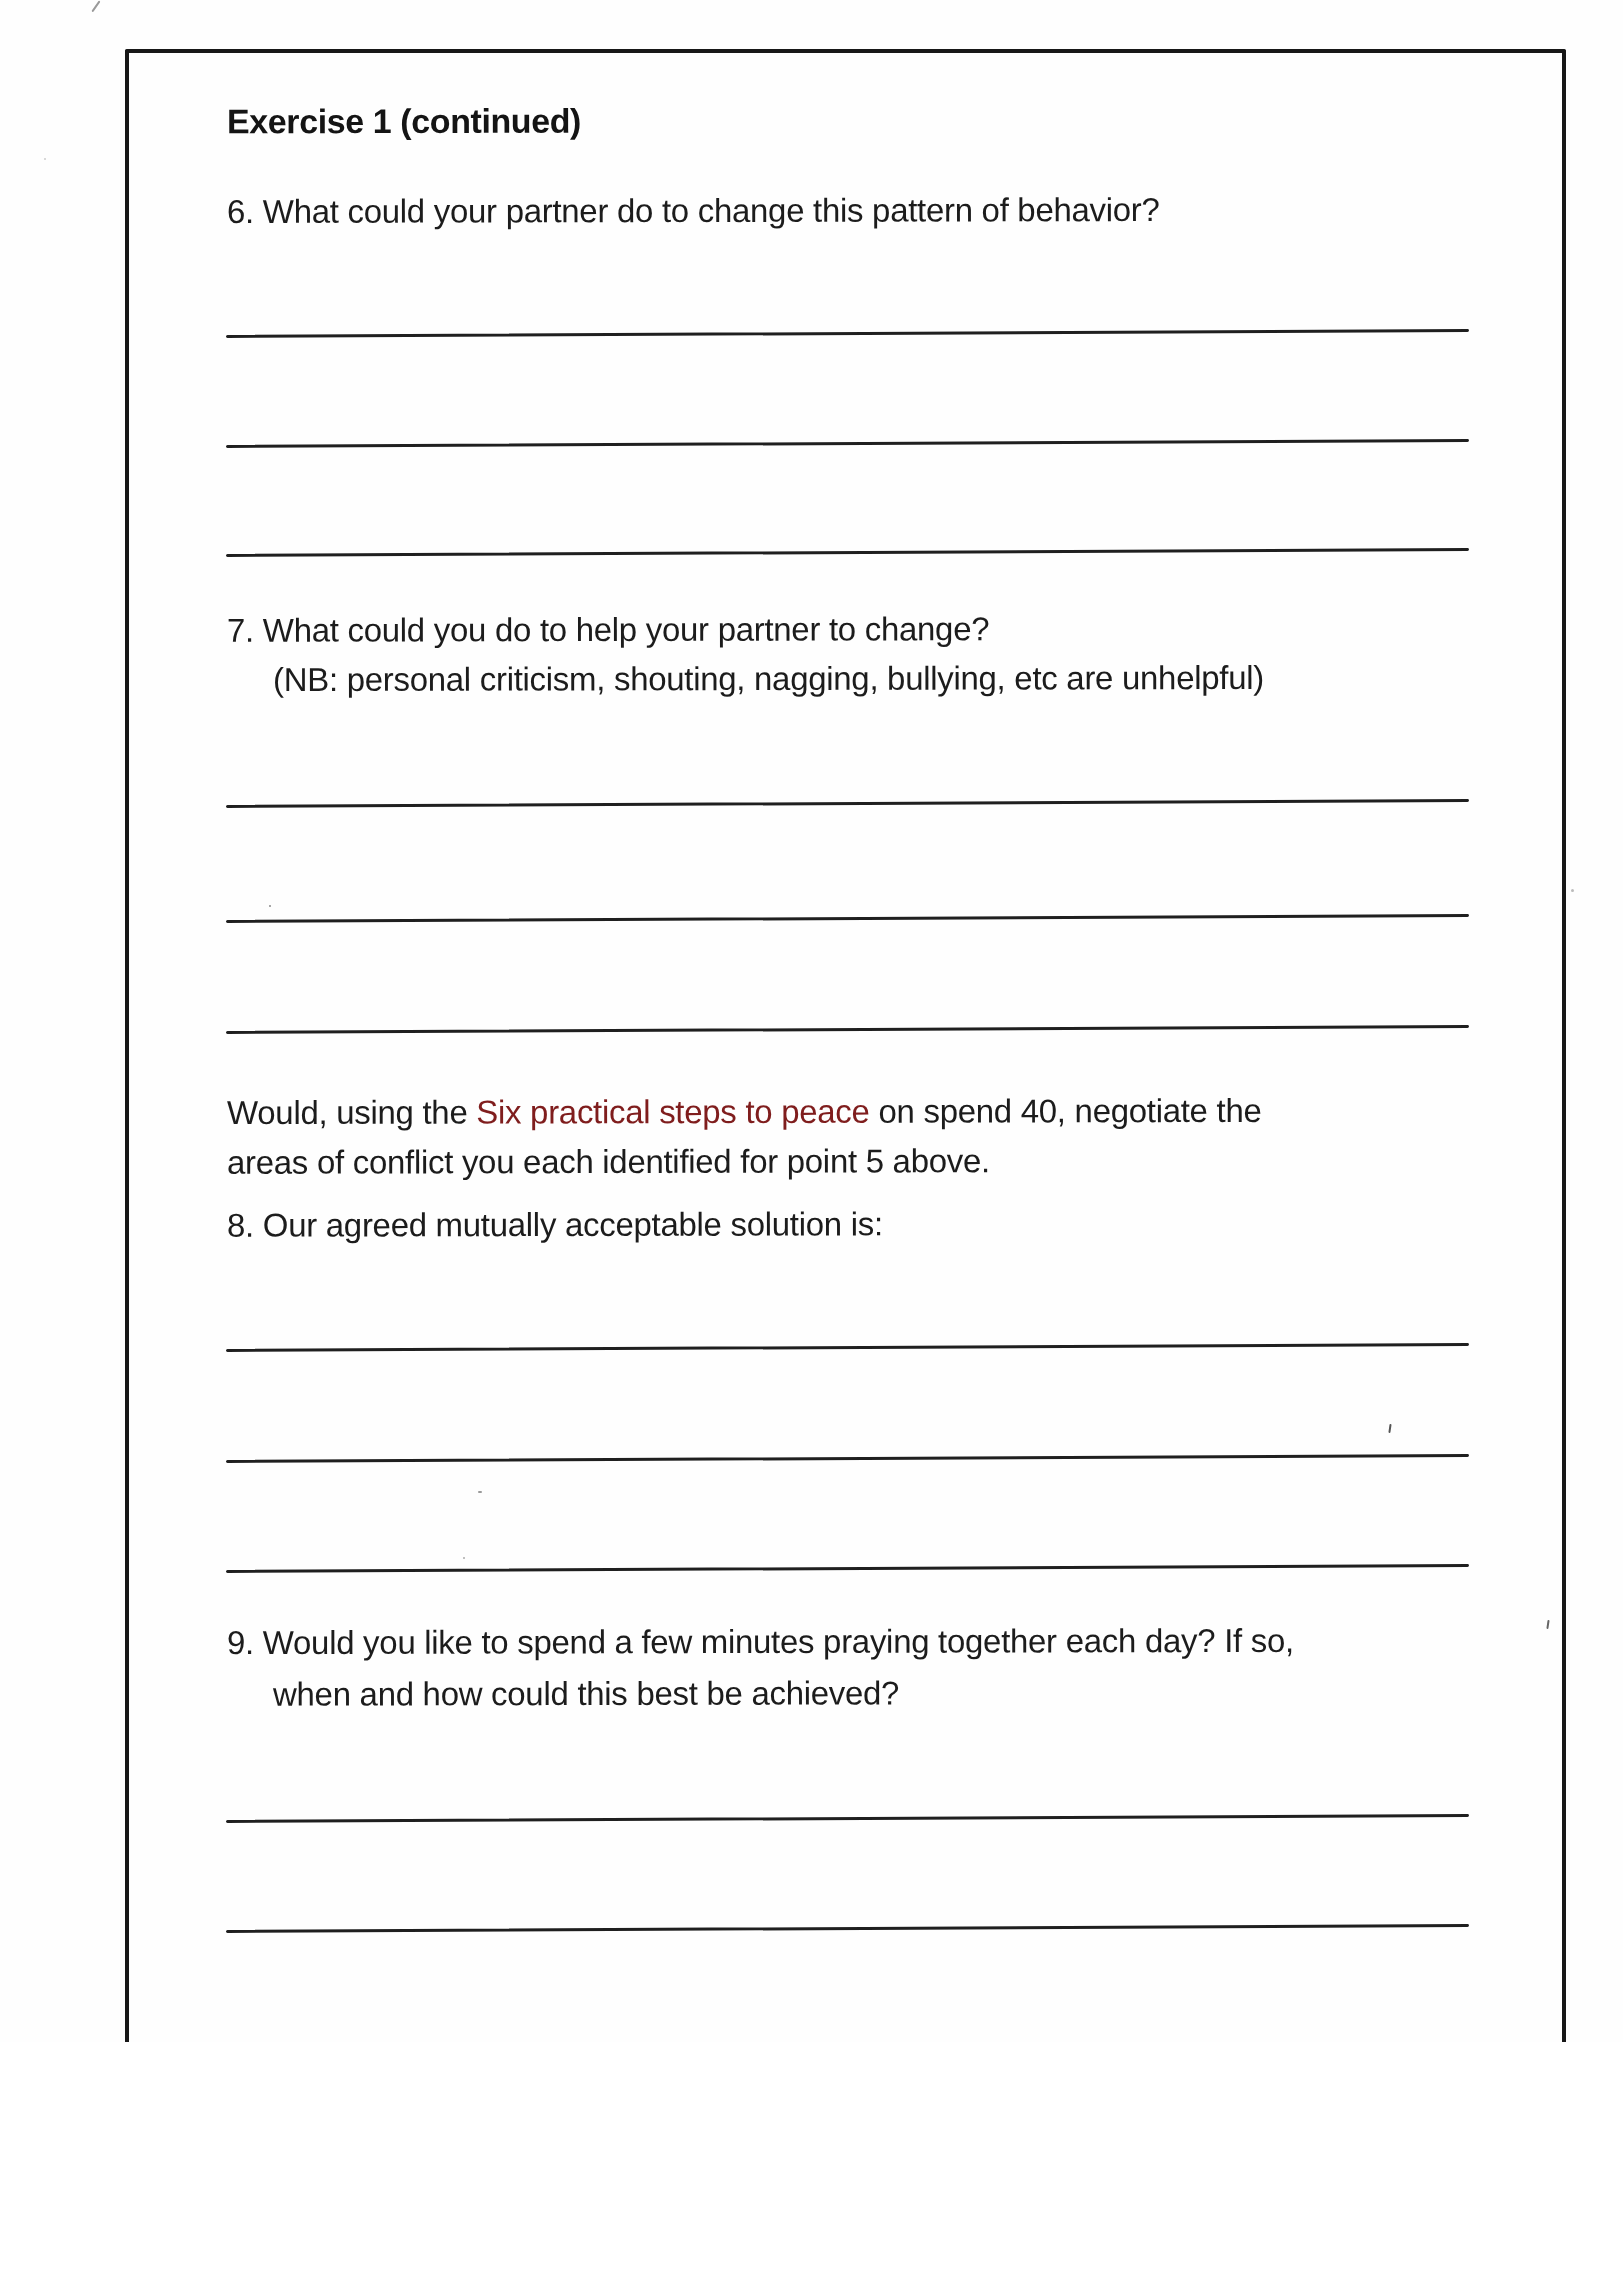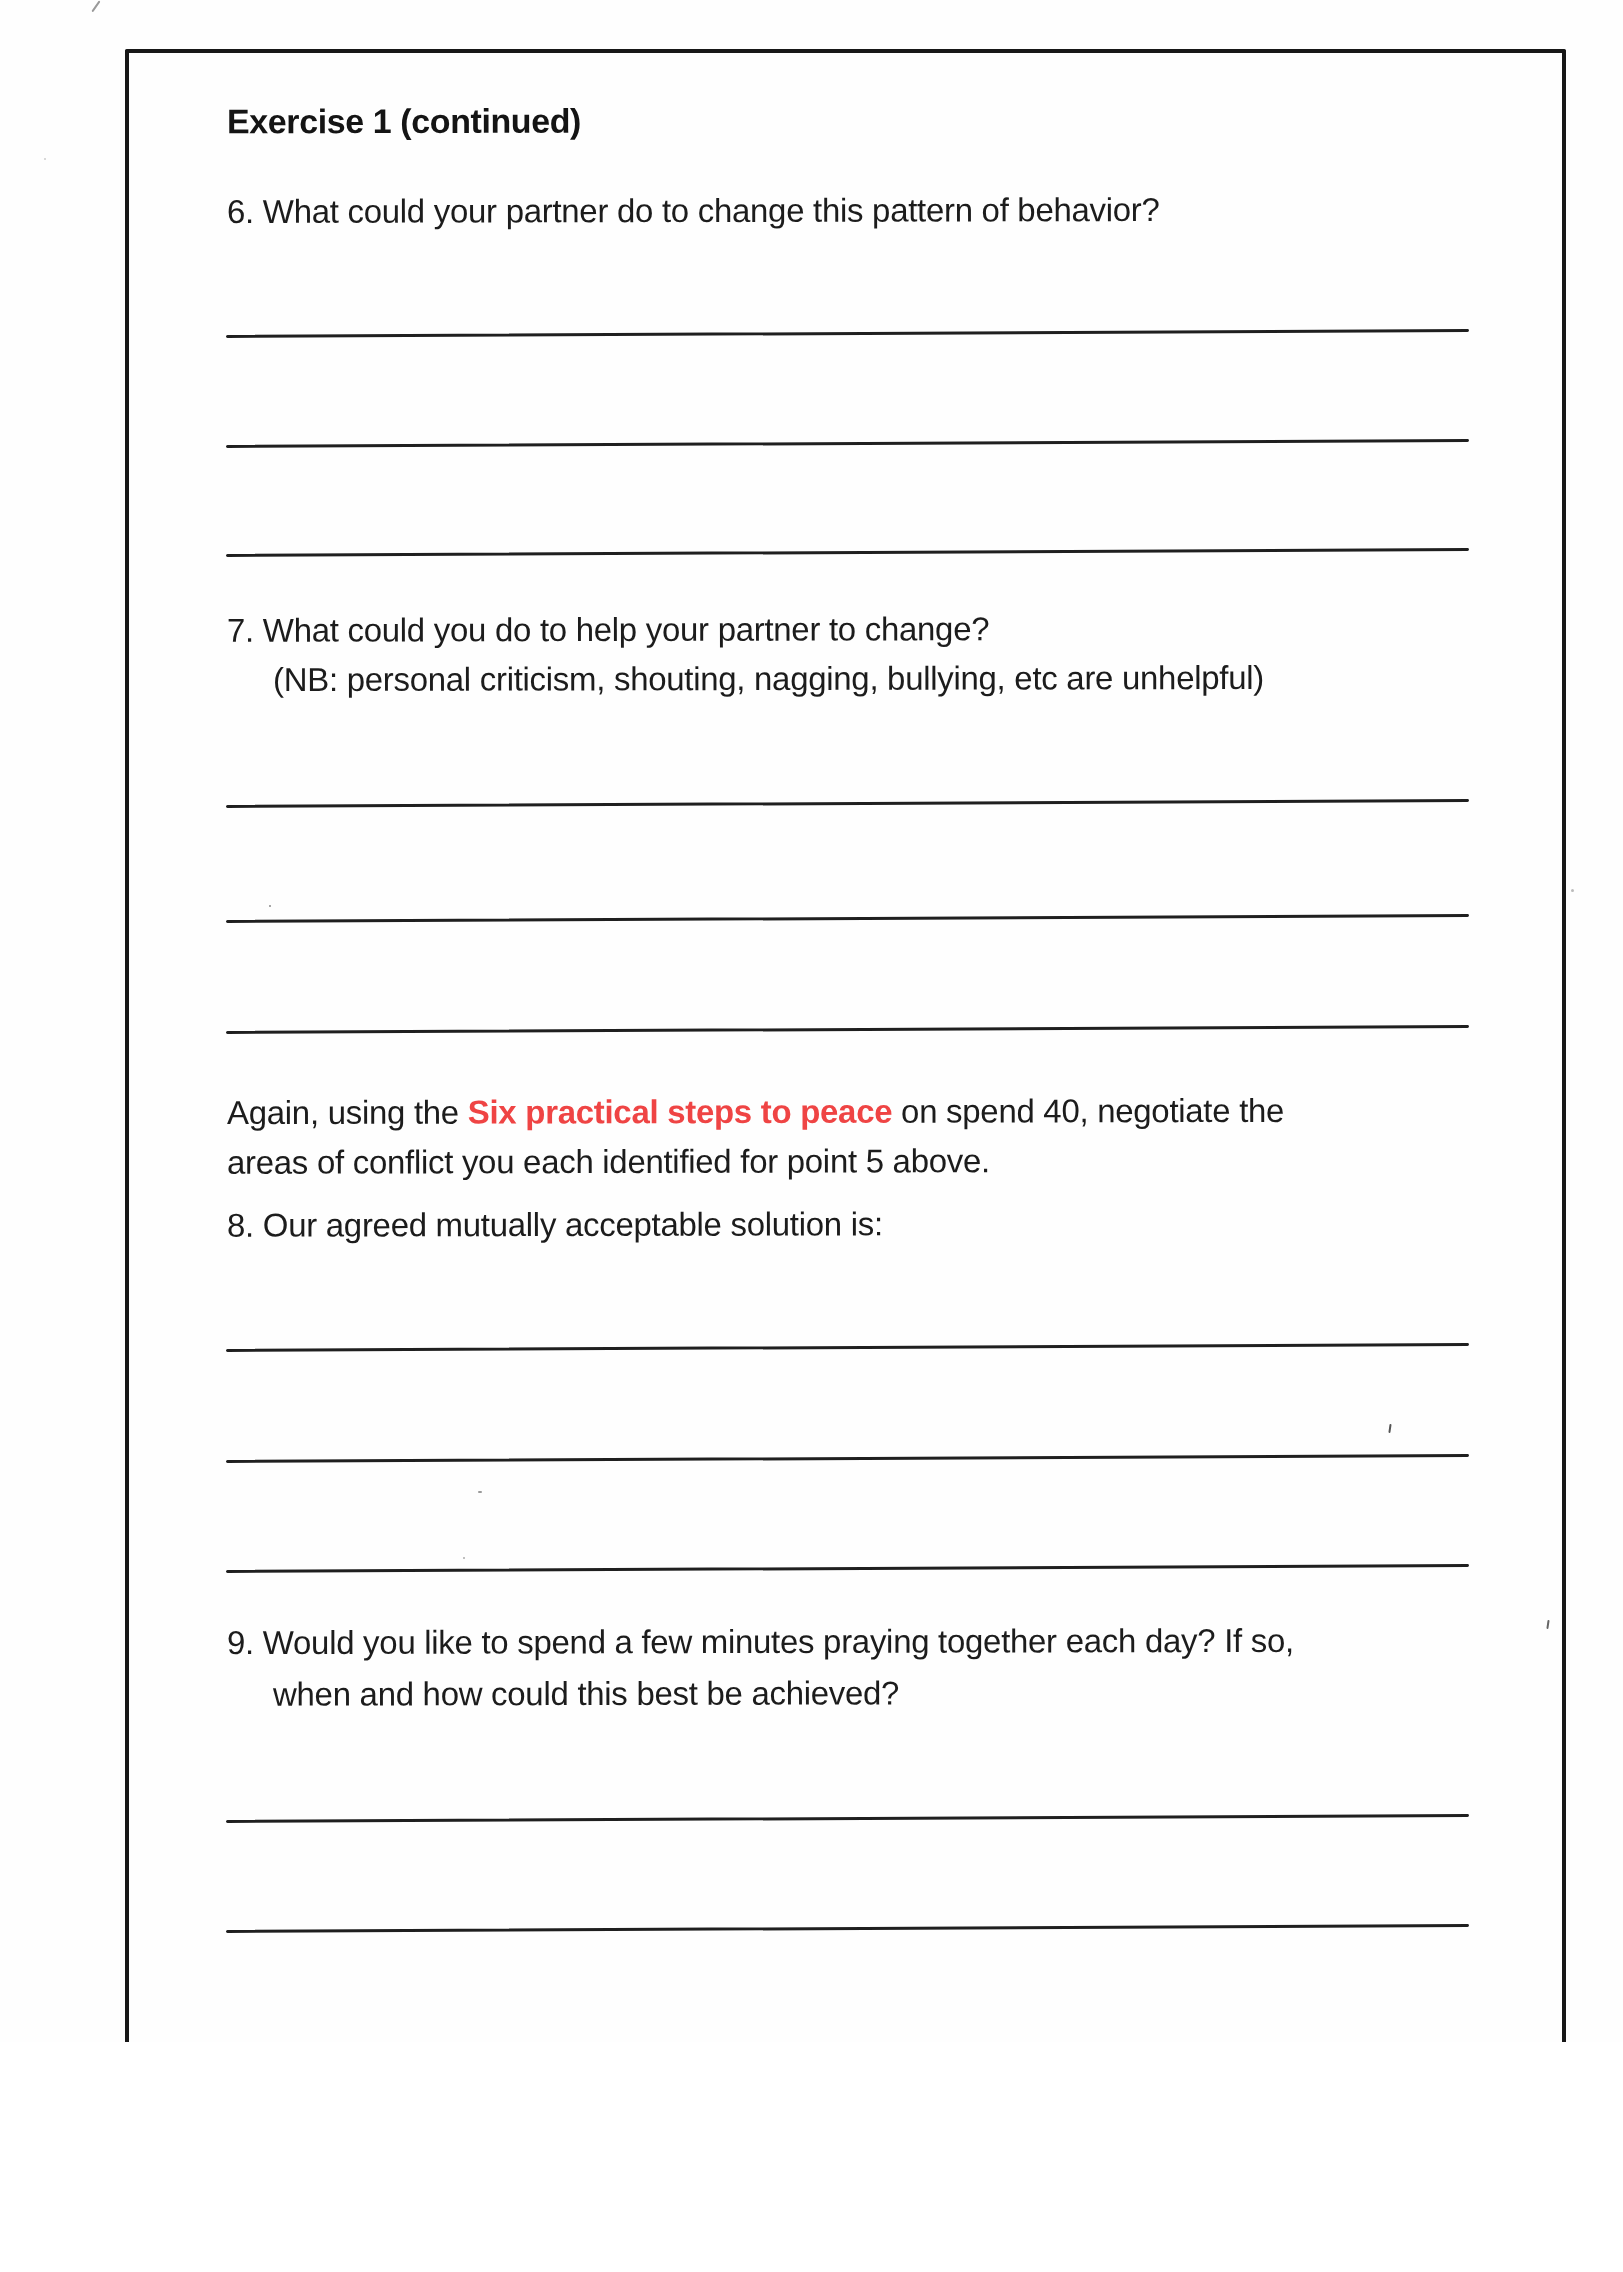--- a/index.html
+++ b/index.html
@@ -37,22 +37,22 @@
     color: #1c1c1c;
     transform: rotate(-0.12deg);
   }
   .title {
     font-size: 34px;
     font-weight: 700;
     letter-spacing: -0.4px;
     color: #141414;
   }
   .bold-inline {
-    font-weight: 700;
-    color: #ef4444;
+    font-weight: 400;
+    color: #7f1d1d;
   }
   
   .ans {
     position: absolute;
     left: 226px;
     width: 1243px;
     height: 3.2px;
     background: #1f1f1f;
     border-radius: 1.6px;
     transform: rotate(-0.28deg);
@@ -78,21 +78,21 @@
   <div class="ans" style="top:335px;"></div>
   <div class="ans" style="top:445px;"></div>
   <div class="ans" style="top:554px;"></div>
 
   <div class="t" style="left:227px; top:613px;">7. What could you do to help your partner to change?</div>
   <div class="t" style="left:273px; top:662px;">(NB: personal criticism, shouting, nagging, bullying, etc are unhelpful)</div>
   <div class="ans" style="top:805px;"></div>
   <div class="ans" style="top:920px;"></div>
   <div class="ans" style="top:1031px;"></div>
 
-  <div class="t" style="left:227px; top:1095px;"><span>Again, using the </span><span class="bold-inline">Six practical steps to peace</span><span> on spend 40, negotiate the</span></div>
+  <div class="t" style="left:227px; top:1095px;"><span>Would, using the </span><span class="bold-inline">Six practical steps to peace</span><span> on spend 40, negotiate the</span></div>
   <div class="t" style="left:227px; top:1145px;">areas of conflict you each identified for point 5 above.</div>
 
   <div class="t" style="left:227px; top:1208px;">8. Our agreed mutually acceptable solution is:</div>
   <div class="ans" style="top:1349px;"></div>
   <div class="ans" style="top:1460px;"></div>
   <div class="ans" style="top:1570px;"></div>
 
   <div class="t" style="left:227px; top:1625px;">9. Would you like to spend a few minutes praying together each day? If so,</div>
   <div class="t" style="left:273px; top:1677px;">when and how could this best be achieved?</div>
   <div class="ans" style="top:1820px;"></div>

